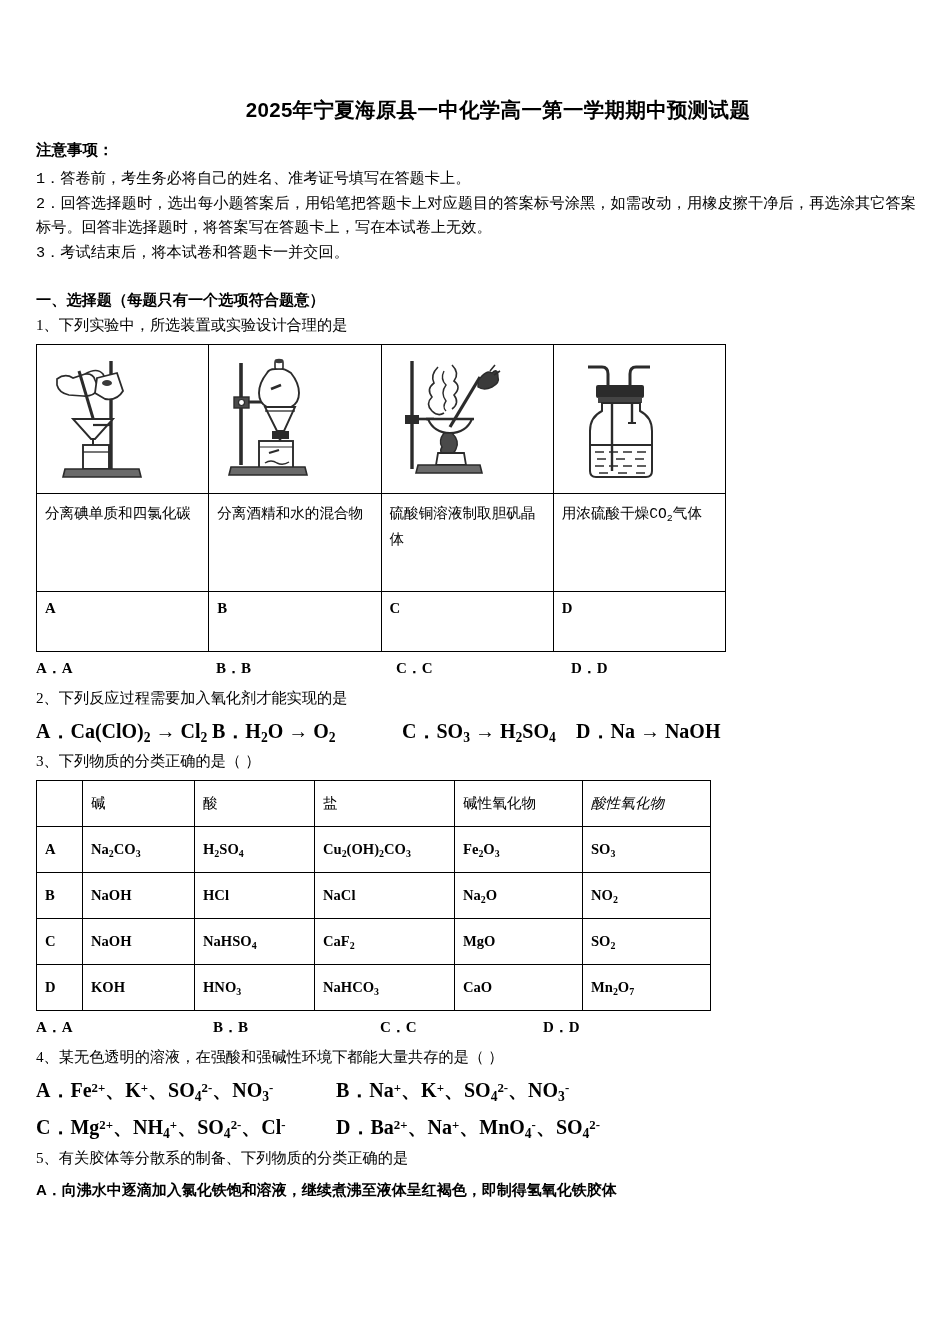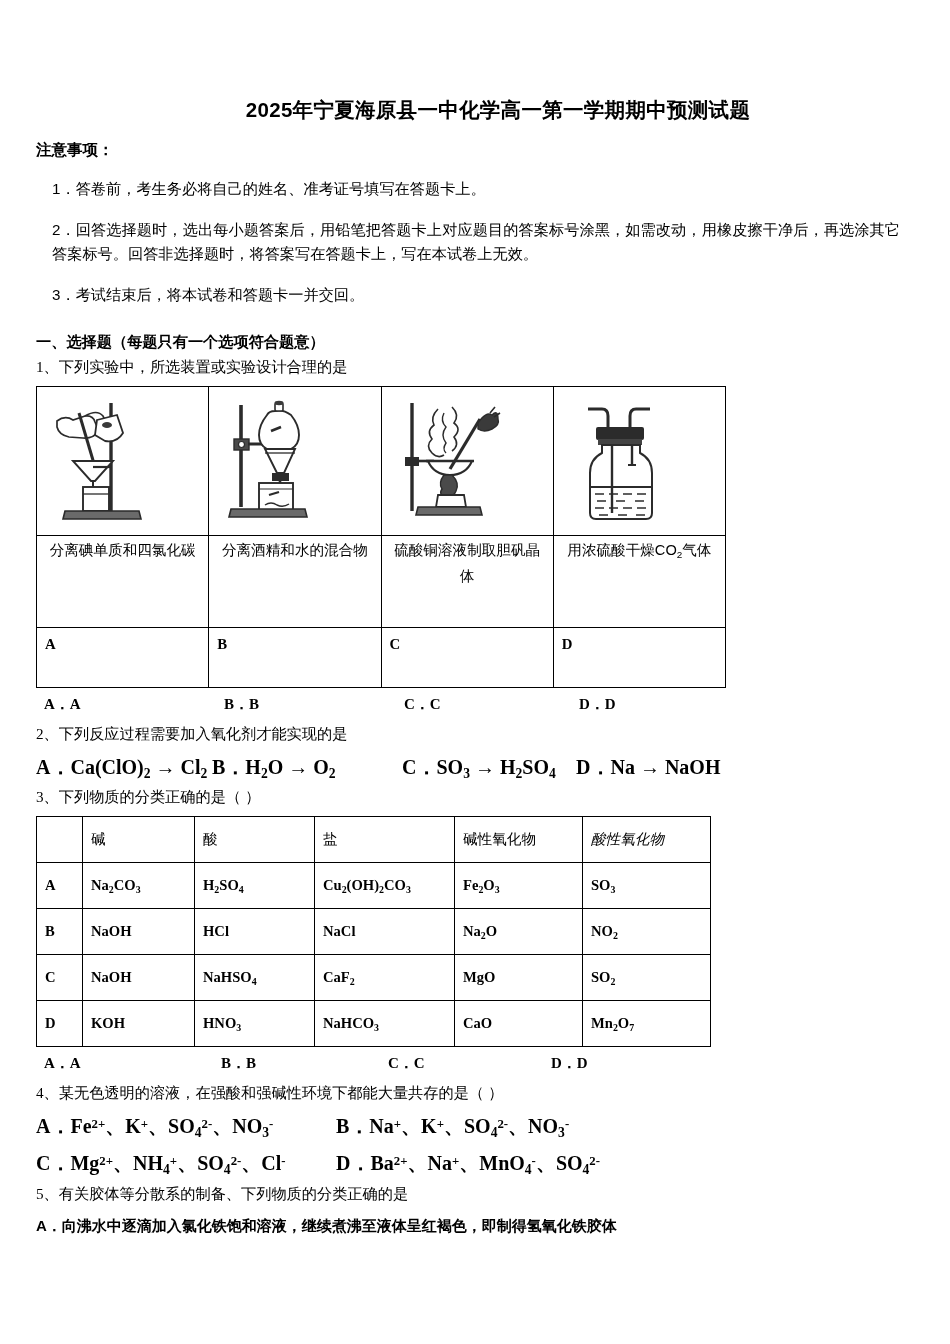--- a/index.html
+++ b/index.html
@@ -43,23 +43,23 @@
   
   .notice-head {
     font-size: 15.5px;
     font-weight: bold;
     margin: 0 0 6px 0;
     font-family: "Liberation Sans", "DejaVu Sans", sans-serif;
   }
   .notice-item {
     font-size: 15.2px;
     line-height: 1.62;
-    margin: 16px;
+    margin: 0;
     text-align: justify;
-    font-family: Liberation Sans, sans-serif;
+    font-family: Liberation Mono, monospace;
   }
 
   
   .section-head {
     font-size: 15.2px;
     font-weight: bold;
     margin: 24px 0 3px 0;
     font-family: "Liberation Sans", "DejaVu Sans", sans-serif;
   }
   .q-stem {
@@ -115,23 +115,22 @@
   table.app-table td.fig-cell {
     height: 148px;
     text-align: center;
     vertical-align: middle;
     padding: 0;
   }
   table.app-table td.cap-cell {
     height: 84px;
     font-size: 14.6px;
     line-height: 1.82;
-    padding: 1px 8px 6px 8px;
-    font-family: Liberation Sans, sans-serif;
-    text-align: center;
+    padding: 7px 8px 6px 8px;
+    font-family: Liberation Mono, monospace;
   }
   table.app-table td.lab-cell {
     height: 45px;
     font-size: 14.8px;
     font-weight: bold;
     padding: 8px 8px 6px 8px;
     font-family: "Liberation Serif", "DejaVu Serif", serif;
   }
   .cap-cell .cap-sub { font-size: 0.68em; vertical-align: -0.28em; }
   .figwrap { display:flex; align-items:center; justify-content:flex-start; height:148px; padding-left: 12px; }
@@ -162,21 +161,21 @@
   .col-idx { width: 30px; }
   .col-1 { width: 96px; }
   .col-2 { width: 104px; }
   .col-3 { width: 124px; }
   .col-4 { width: 112px; }
   .col-5 { width: 112px; font-style: italic; }
 
   .answers-row {
     font-size: 15px;
     font-weight: bold;
-    margin: 7px 0 10px 8px;
+    margin: 7px 0 10px 0;
     display: flex;
     font-family: "Liberation Serif", "DejaVu Serif", serif;
   }
   .answers-row span { display:inline-block; }
   .aw1 { width: 180px; }
   .aw2 { width: 180px; }
   .aw3 { width: 175px; }
 
   .answers-row.narrow .aw1 { width: 177px; }
   .answers-row.narrow .aw2 { width: 167px; }

